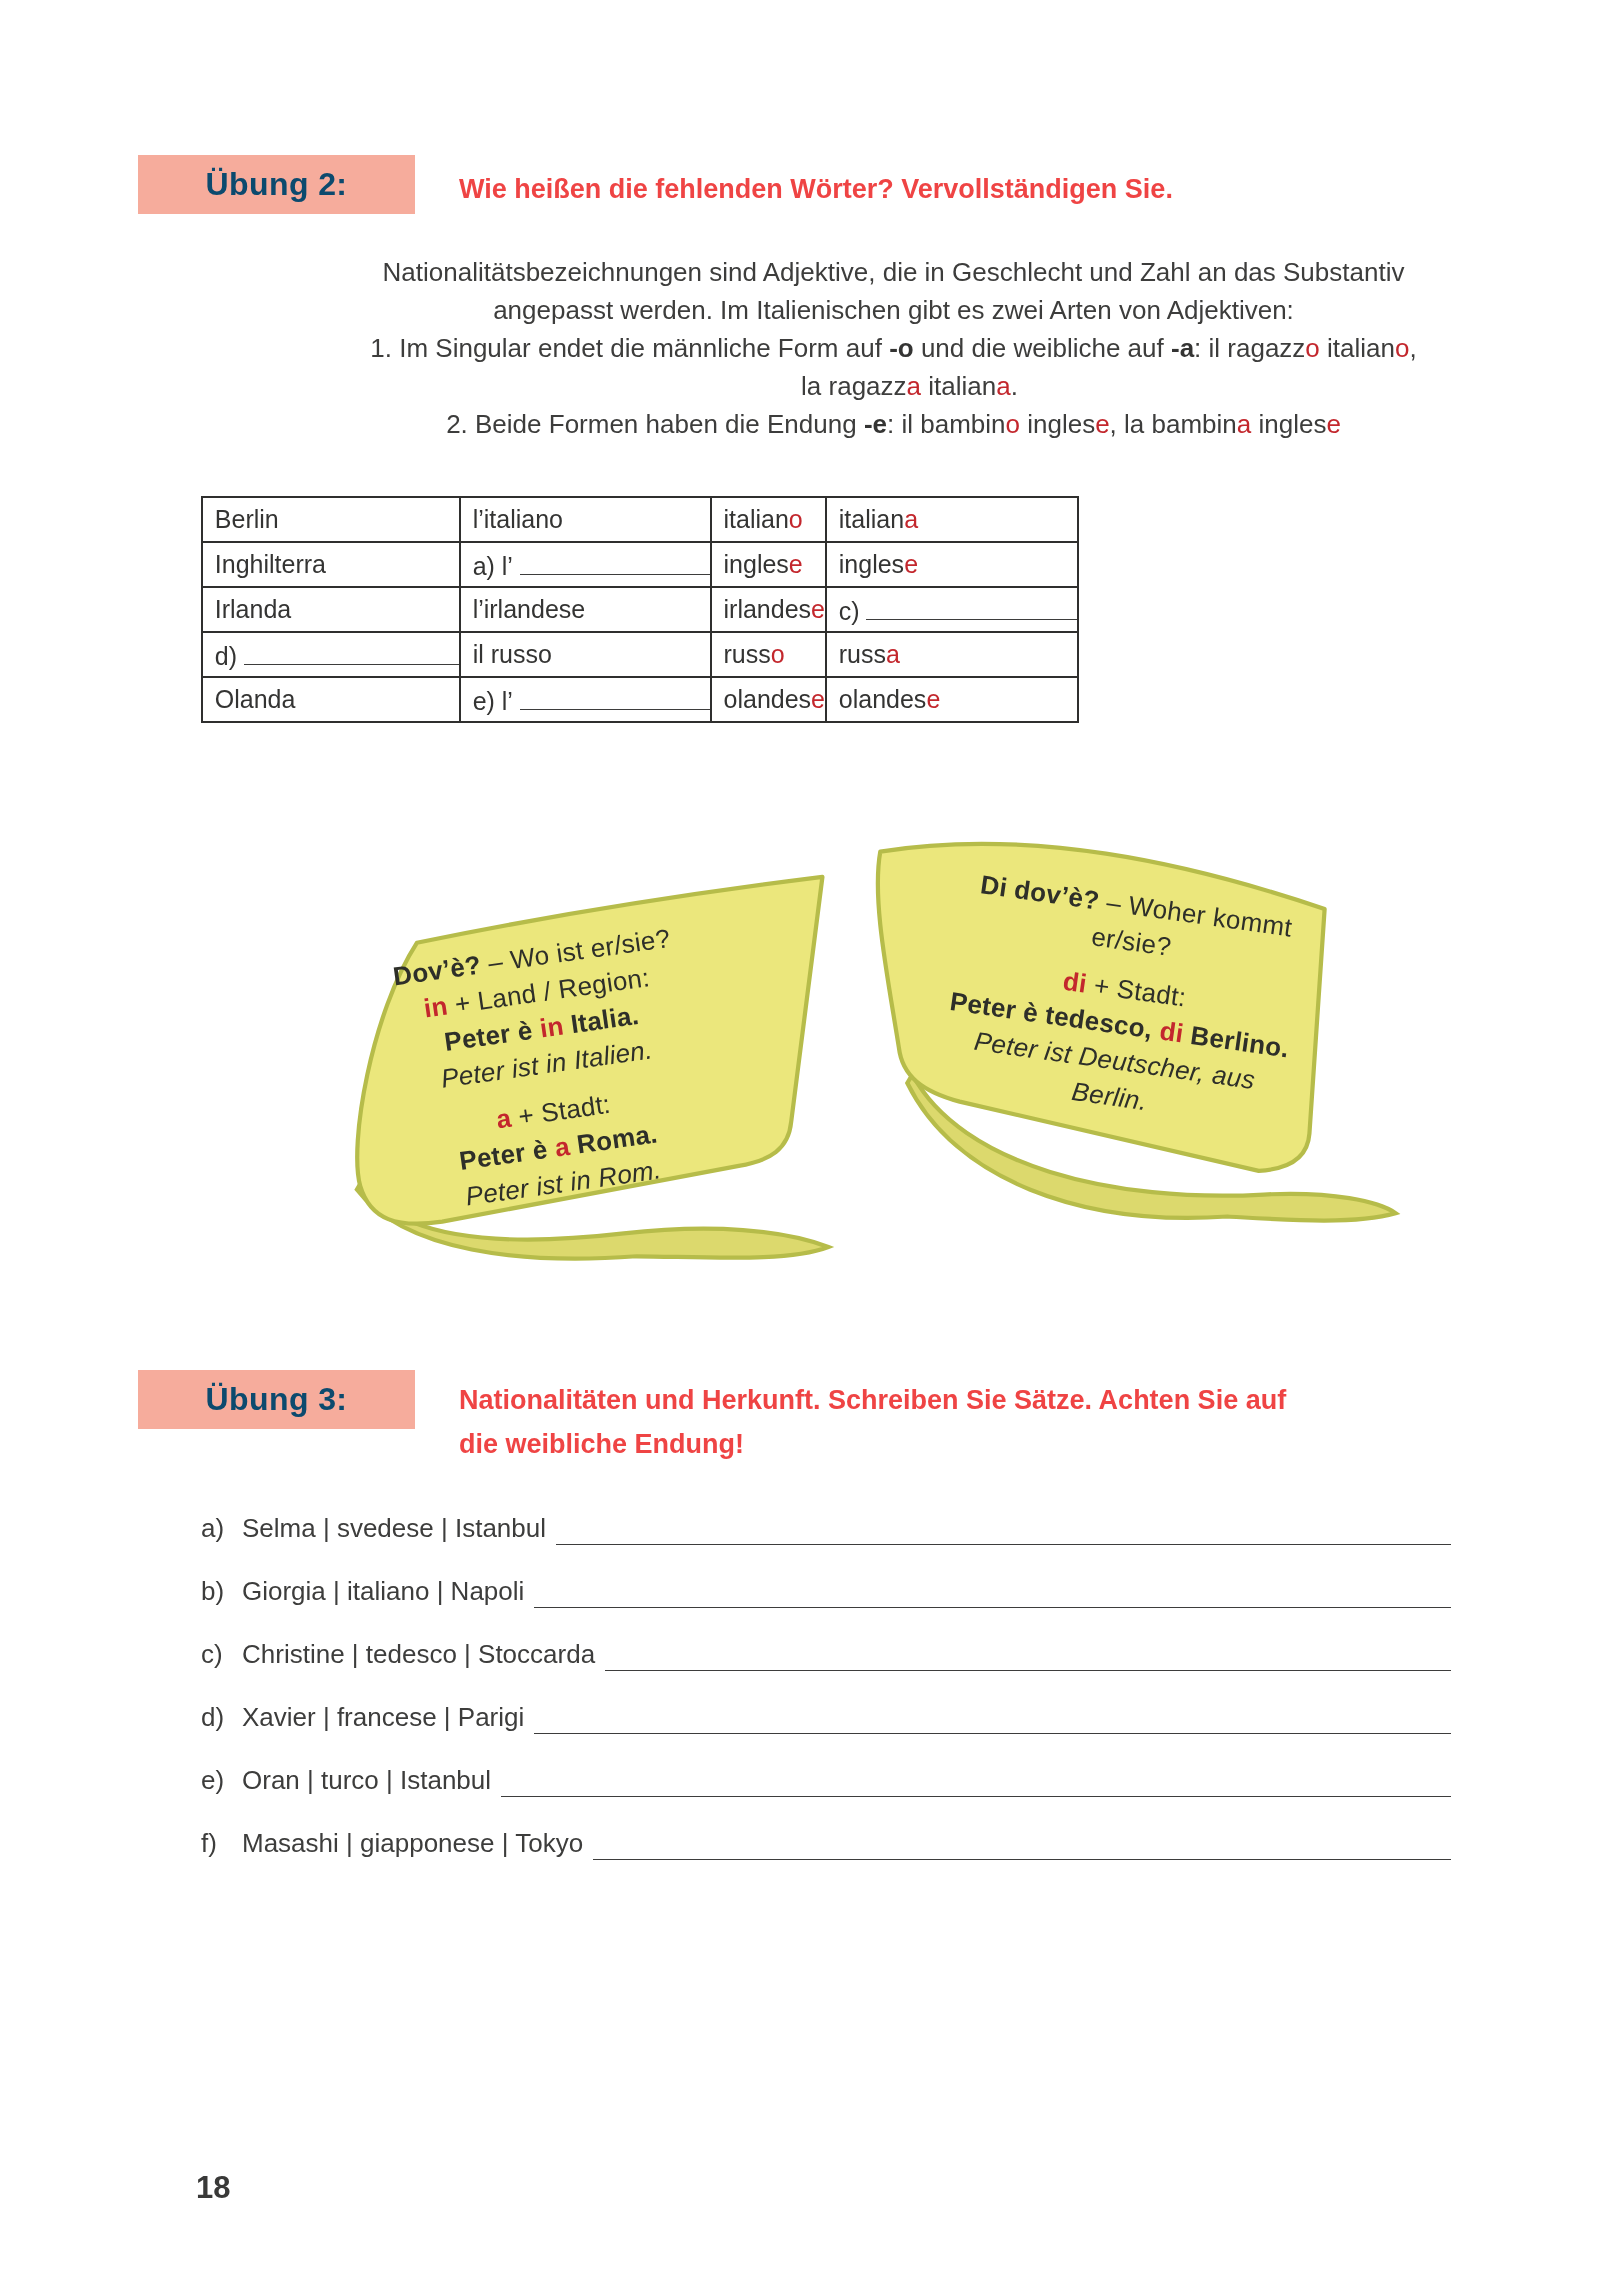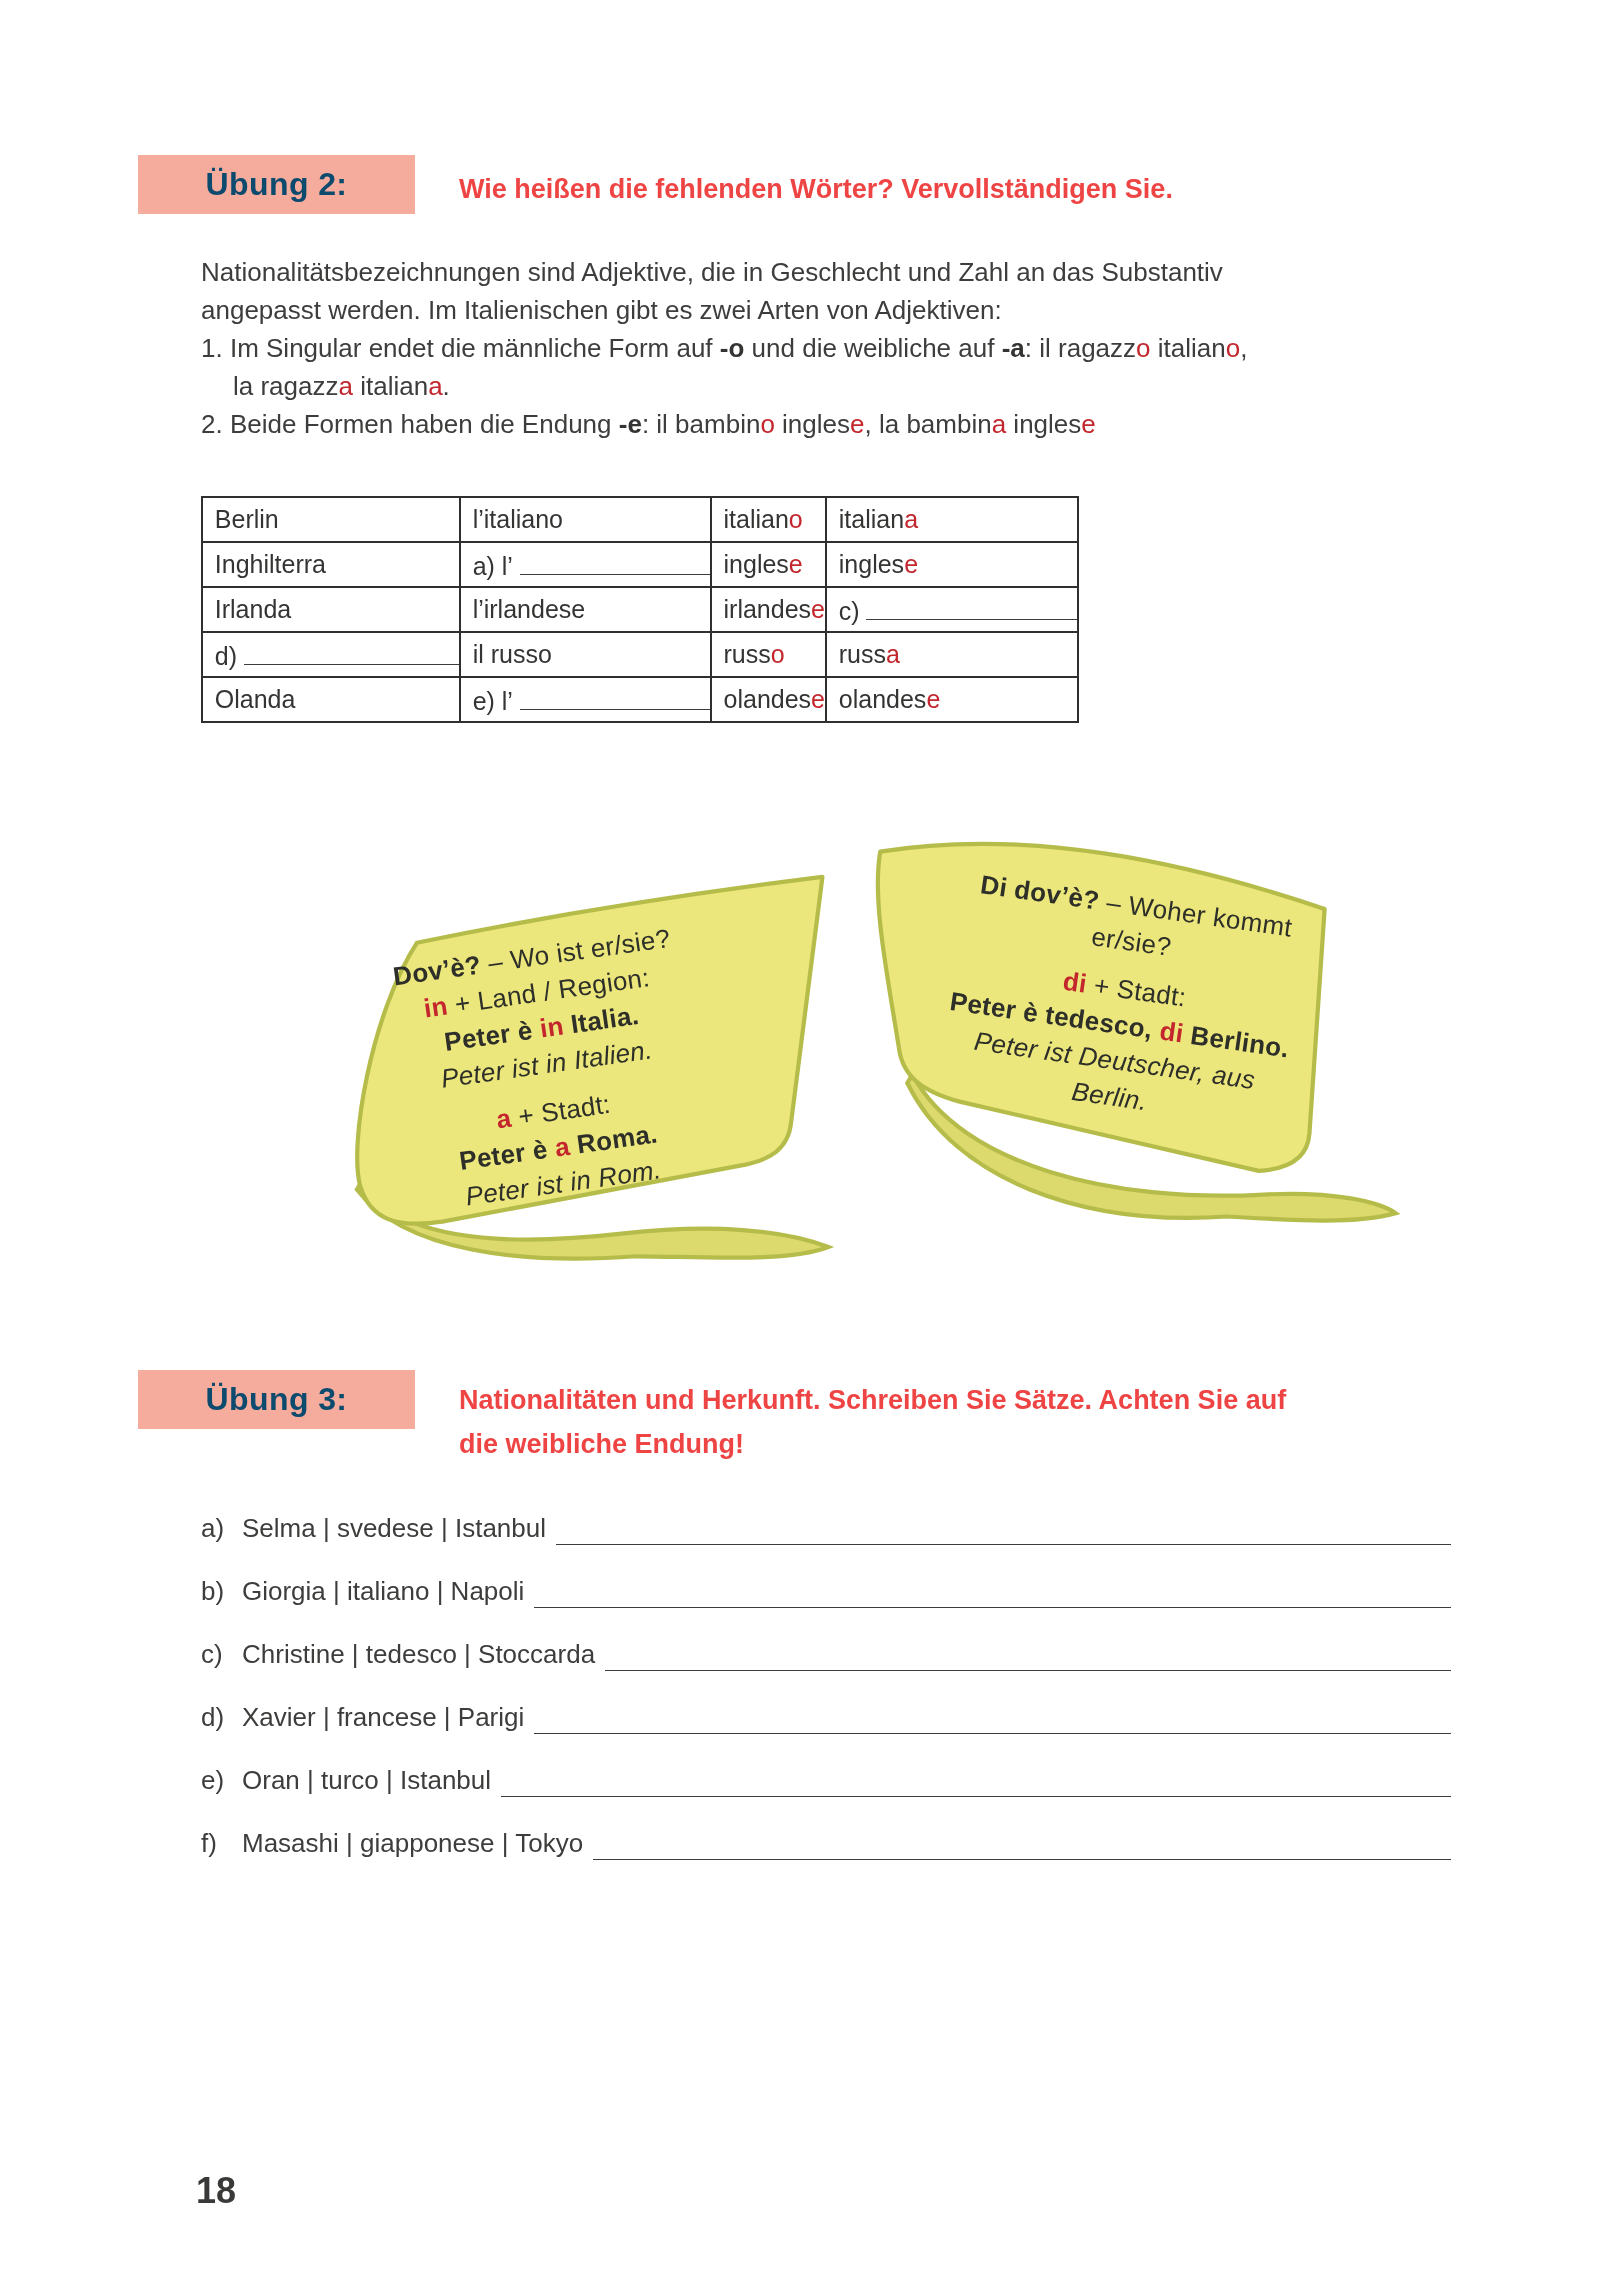--- a/index.html
+++ b/index.html
@@ -23,21 +23,21 @@
   .badge.ex3{top:1370px;}
   .sec-title{
     position:absolute;left:459px;
     color:#ef4444;font-weight:700;font-size:27px;line-height:44px;
   }
   .sec-title.ex2{top:167px;}
   .sec-title.ex3{top:1378px;width:895px;}
   
   .intro{
     position:absolute;left:201px;top:253px;width:1385px;
-    font-size:26px;line-height:38px;white-space:nowrap;
+    font-size:26px;line-height:38px;white-space:nowrap;text-align:center;
   }
   .intro .indent{padding-left:32px;}
   .bold{font-weight:700;color:#343433;}
   .red{color:#c3272d;}
   
   table.ex-table{
     position:absolute;left:201px;top:496px;
     border-collapse:collapse;table-layout:fixed;
     font-size:25px;color:#343433;
   }
@@ -71,21 +71,21 @@
   .nit{font-style:italic;}
   
   .ex3-list{position:absolute;left:201px;top:1508px;width:1250px;font-size:26px;}
   .ex3-row{display:flex;align-items:flex-end;height:37px;margin-bottom:26px;}
   .ex3-row .lab{display:inline-block;width:41px;line-height:34px;}
   .ex3-row .txt{line-height:34px;padding-right:10px;}
   .ex3-row .ruler{flex:1;height:29px;border-bottom:1.7px solid #3d3d3c;}
   
   .page-number{
     position:absolute;left:196px;top:2170px;
-    font-size:36px;font-weight:700;color:#393938;
+    font-size:31px;font-weight:700;color:#393938;
   }
 </style>
 </head>
 <body>
 
 <div class="page">
 
   <div class="badge ex2">
     <span>Übung 2:</span>
   </div>

